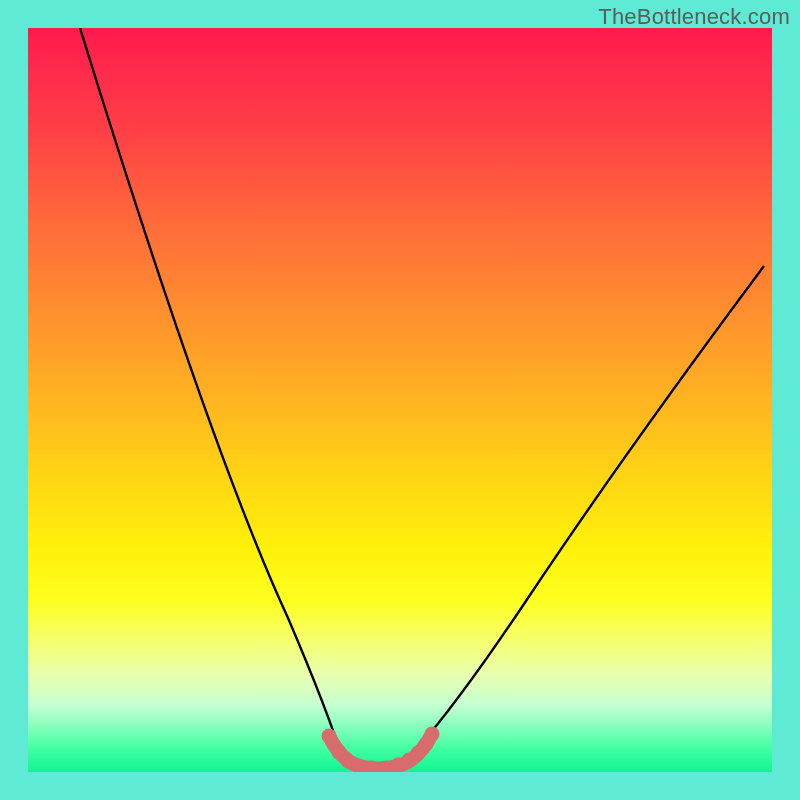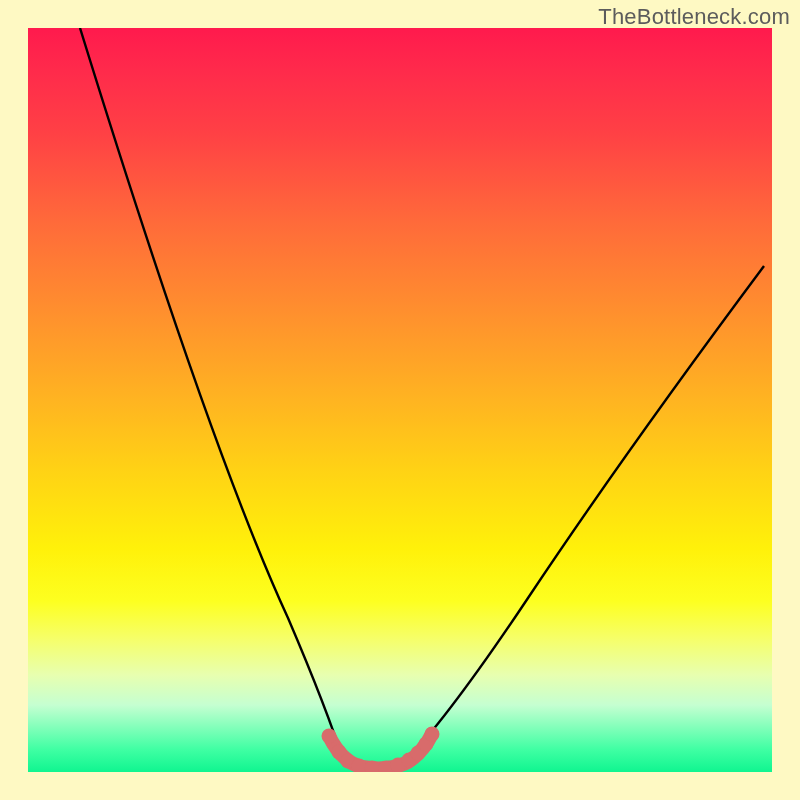--- a/index.html
+++ b/index.html
@@ -10,21 +10,21 @@
     overflow: hidden;
     background: #000;
     font-family: Arial, Helvetica, sans-serif;
   }
   .frame {
     position: absolute;
     top: 0;
     left: 0;
     width: 800px;
     height: 800px;
-    background: #fef9c3;
+    background: #5eead4;
   }
   .plot {
     position: absolute;
     top: 28px;
     left: 28px;
     width: 744px;
     height: 744px;
     overflow: hidden;
   }
   .gradient {

